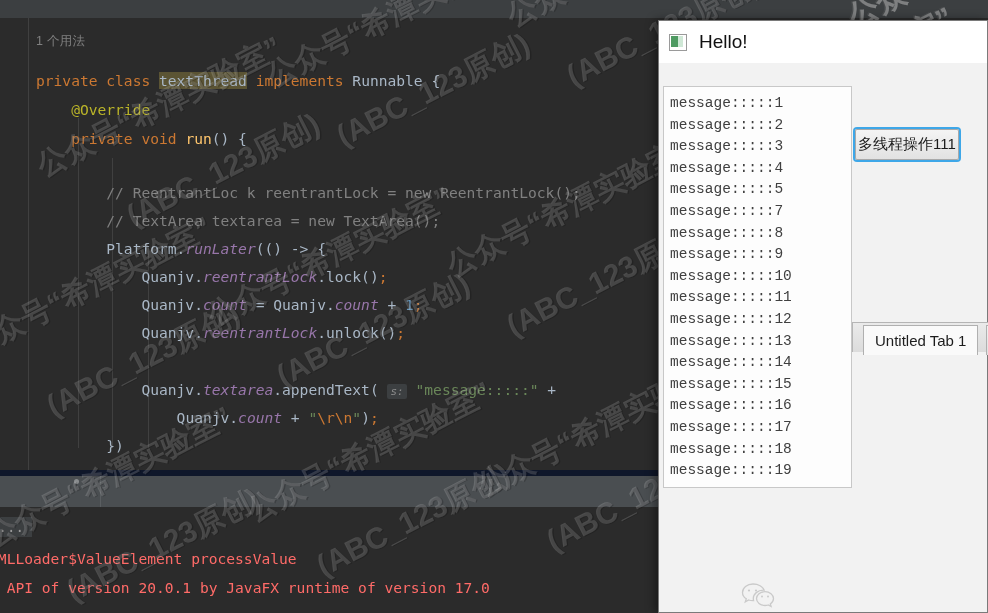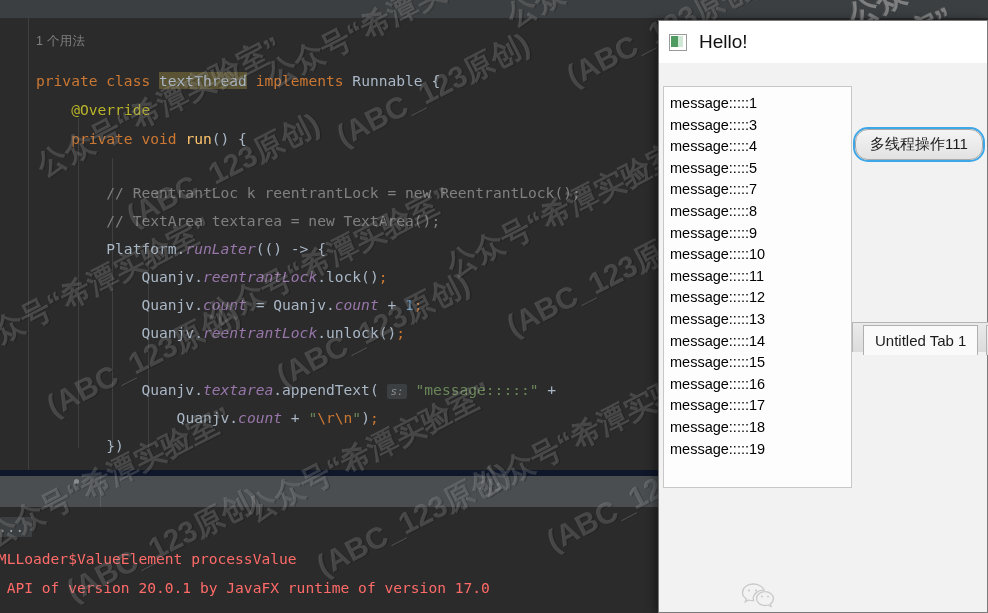--- a/index.html
+++ b/index.html
@@ -74,28 +74,28 @@
   .fx-title{margin-left:12px;font-size:19px;color:#111;font-family:"Liberation Sans",sans-serif;}
 
   .fx-body{position:absolute;left:0;top:42px;right:0;bottom:0;background:#f2f2f2;}
 
   .fx-textarea{
     position:absolute;left:4px;top:23px;width:187px;height:400px;
     background:#fdfdfd;border:1px solid #c8c8c8;overflow:hidden;
   }
   .fx-textarea .inner{padding:6px 0 0 6px;}
   .msgline{
-    font-family:Liberation Sans, sans-serif;
-    font-size:14.5px;color:#000000;line-height:21.6px;white-space:pre;
+    font-family:Liberation Mono, monospace;
+    font-size:14.5px;color:#404040;line-height:21.6px;white-space:pre;
   }
 
   .fx-button{
-    position:absolute;left:196px;top:66px;width:128px;height:31px;
+    position:absolute;left:196px;top:66px;width:104px;height:31px;
     background:linear-gradient(#f4f4f4,#e2e2e2);
-    border:1px solid #a9a9a9;border-radius:13px;
+    border:1px solid #a9a9a9;border-radius:2px;
     box-shadow:0 0 0 2px #3ea7e8;
     display:flex;align-items:center;justify-content:center;
     font-size:15px;color:#1b1b1b;box-sizing:border-box;
     font-family:"Liberation Sans",sans-serif;
   }
 
   .fx-tabpane{position:absolute;left:193px;top:253px;width:146px;height:40px;}
   .fx-tabhead{
     position:absolute;left:0;top:6px;width:146px;height:30px;
     background:linear-gradient(#eaeaea,#dcdcdc);border:1px solid #b5b5b5;border-bottom:none;box-sizing:border-box;
@@ -210,20 +210,21 @@
           <i class="b"></i>
         </span>
       <span class="fx-title">Hello!</span>
     </div>
 
     <div class="fx-body">
 
       <div class="fx-textarea">
         <div class="inner" id="msg-list">
             <div class="msgline">message:::::1</div>
+            <div class="msgline">message:::::2</div>
             <div class="msgline">message:::::3</div>
             <div class="msgline">message:::::4</div>
             <div class="msgline">message:::::5</div>
             <div class="msgline">message:::::7</div>
             <div class="msgline">message:::::8</div>
             <div class="msgline">message:::::9</div>
             <div class="msgline">message:::::10</div>
             <div class="msgline">message:::::11</div>
             <div class="msgline">message:::::12</div>
             <div class="msgline">message:::::13</div>

